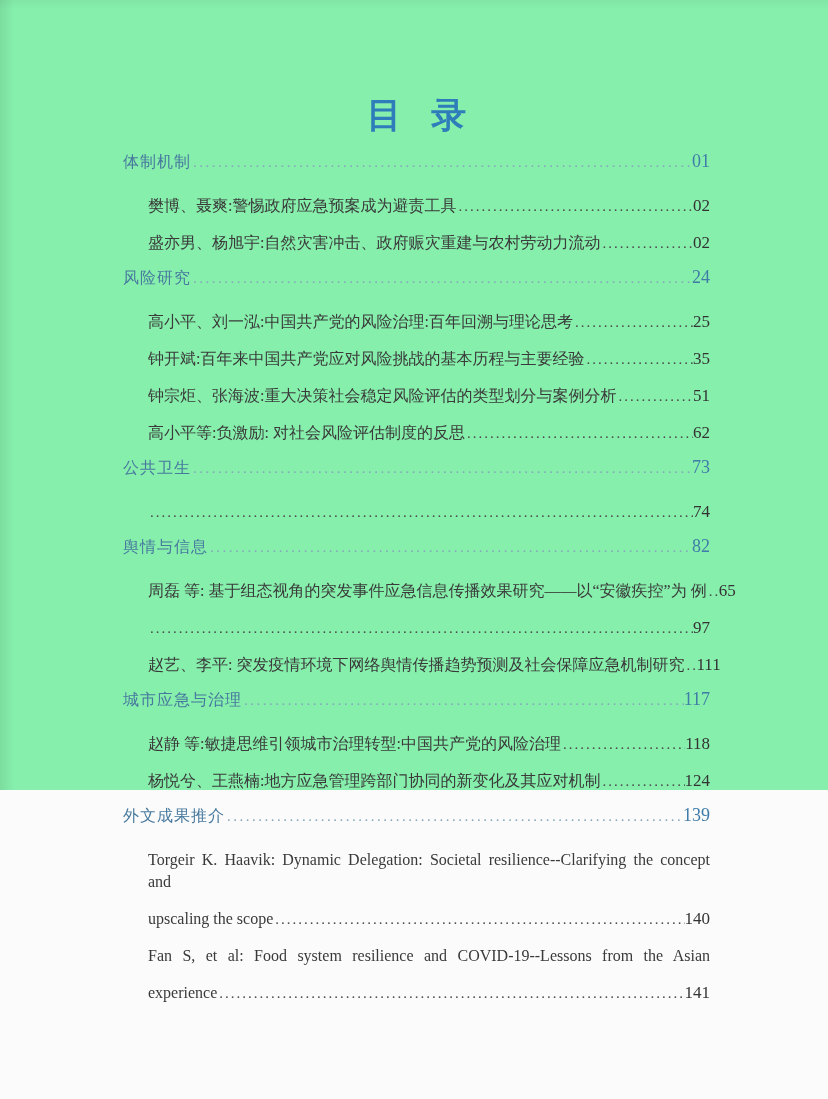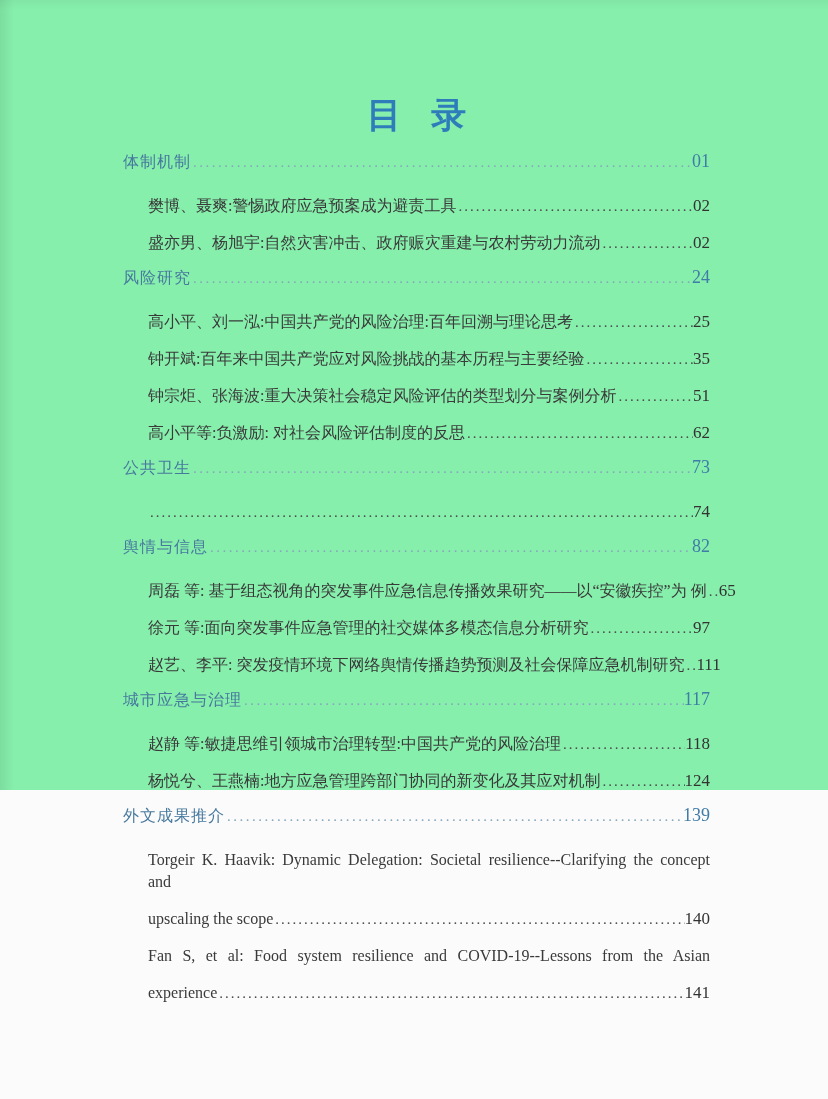--- a/index.html
+++ b/index.html
@@ -188,21 +188,20 @@
     <div class="entries">
           <div class="entry cjk">
             <div class="eline last">
               <span class="etext">周磊 等: 基于组态视角的突发事件应急信息传播效果研究——以“安徽疾控”为 例</span>
               <span class="dots e-dots"></span>
               <span class="pg e-pg">65</span>
             </div>
           </div>
           <div class="entry cjk">
             <div class="eline last">
-              <span class="etext">徐元 等:面向突发事件应急管理的社交媒体多模态信息分析研究</span>
               <span class="dots e-dots"></span>
               <span class="pg e-pg">97</span>
             </div>
           </div>
           <div class="entry cjk">
             <div class="eline last">
               <span class="etext">赵艺、李平: 突发疫情环境下网络舆情传播趋势预测及社会保障应急机制研究</span>
               <span class="dots e-dots"></span>
               <span class="pg e-pg">111</span>
             </div>

